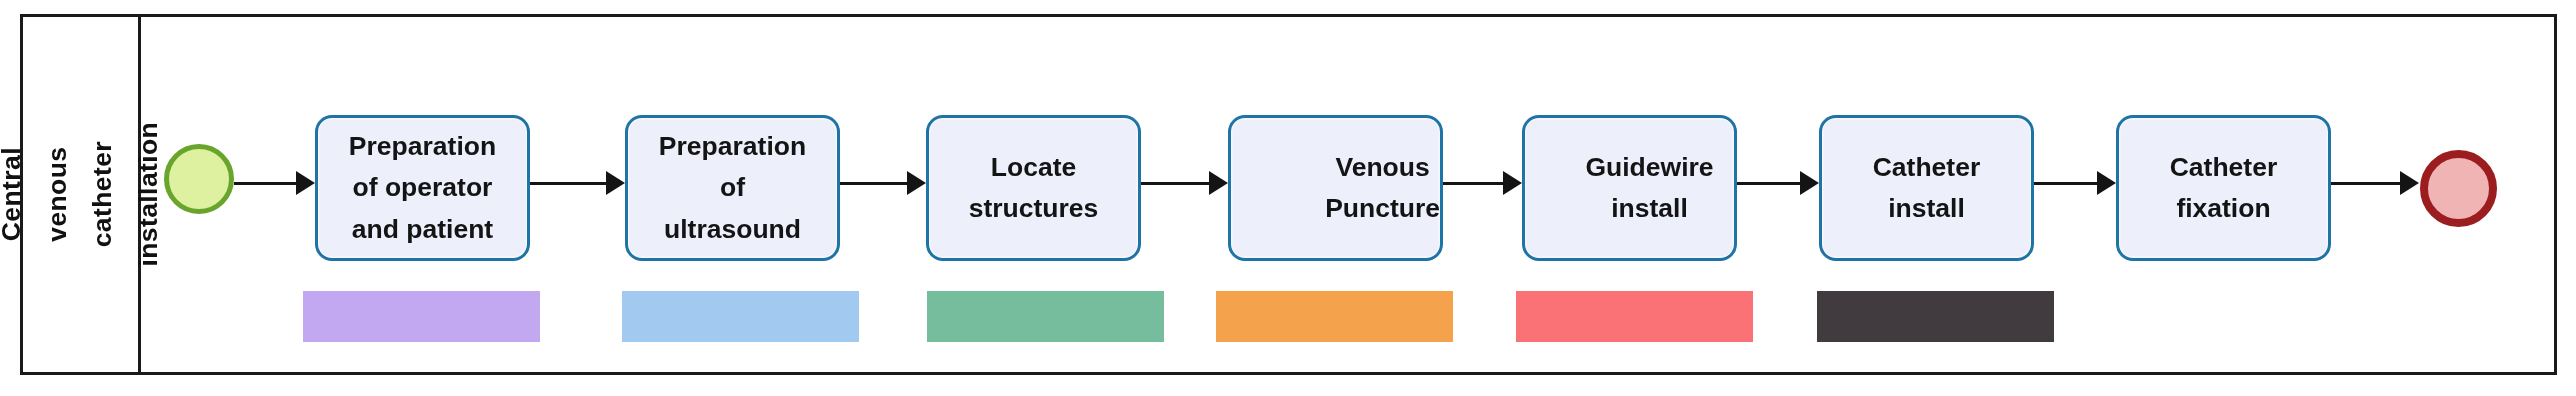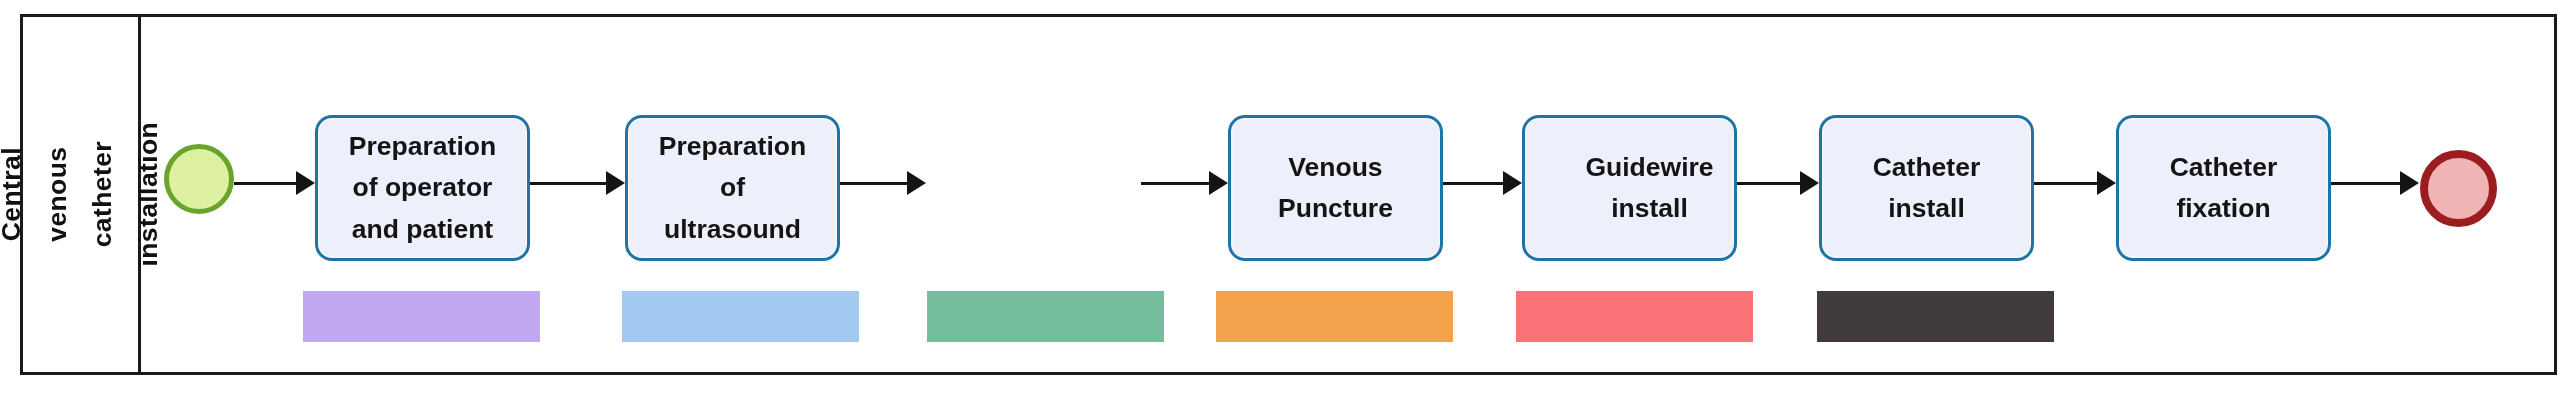--- a/index.html
+++ b/index.html
@@ -124,21 +124,25 @@
   <div class="task" style="left: 315px; background-color: rgb(237, 239, 251); border-color: rgb(30, 116, 164);">
     <span class="task-label">Preparation
 of operator
 and patient</span>
   </div>
   <div class="task" style="left: 625px; background-color: rgb(237, 239, 251); border-color: rgb(30, 116, 164);">
     <span class="task-label">Preparation
 of
 ultrasound</span>
   </div>
-  <div class="task" style="left: 1228px; background-color: rgb(237, 239, 251); border-color: rgb(30, 116, 164);">
+  <div class="task" style="left: 926px; background-color: rgb(237, 239, 251); border-color: rgb(30, 116, 164);">
+    <span class="task-label">Locate
+structures</span>
+  </div>
+  <div class="task" style="left: 1228px; background-color: rgb(237, 239, 251); border-color: rgb(30, 116, 164); justify-content: flex-end;">
     <span class="task-label">Venous
 Puncture</span>
   </div>
   <div class="task" style="left: 1522px; background-color: rgb(237, 239, 251); border-color: rgb(30, 116, 164); padding-left: 40px;">
     <span class="task-label">Guidewire
 install</span>
   </div>
   <div class="task" style="left: 1819px; background-color: rgb(237, 239, 251); border-color: rgb(30, 116, 164);">
     <span class="task-label">Catheter
 install</span>

